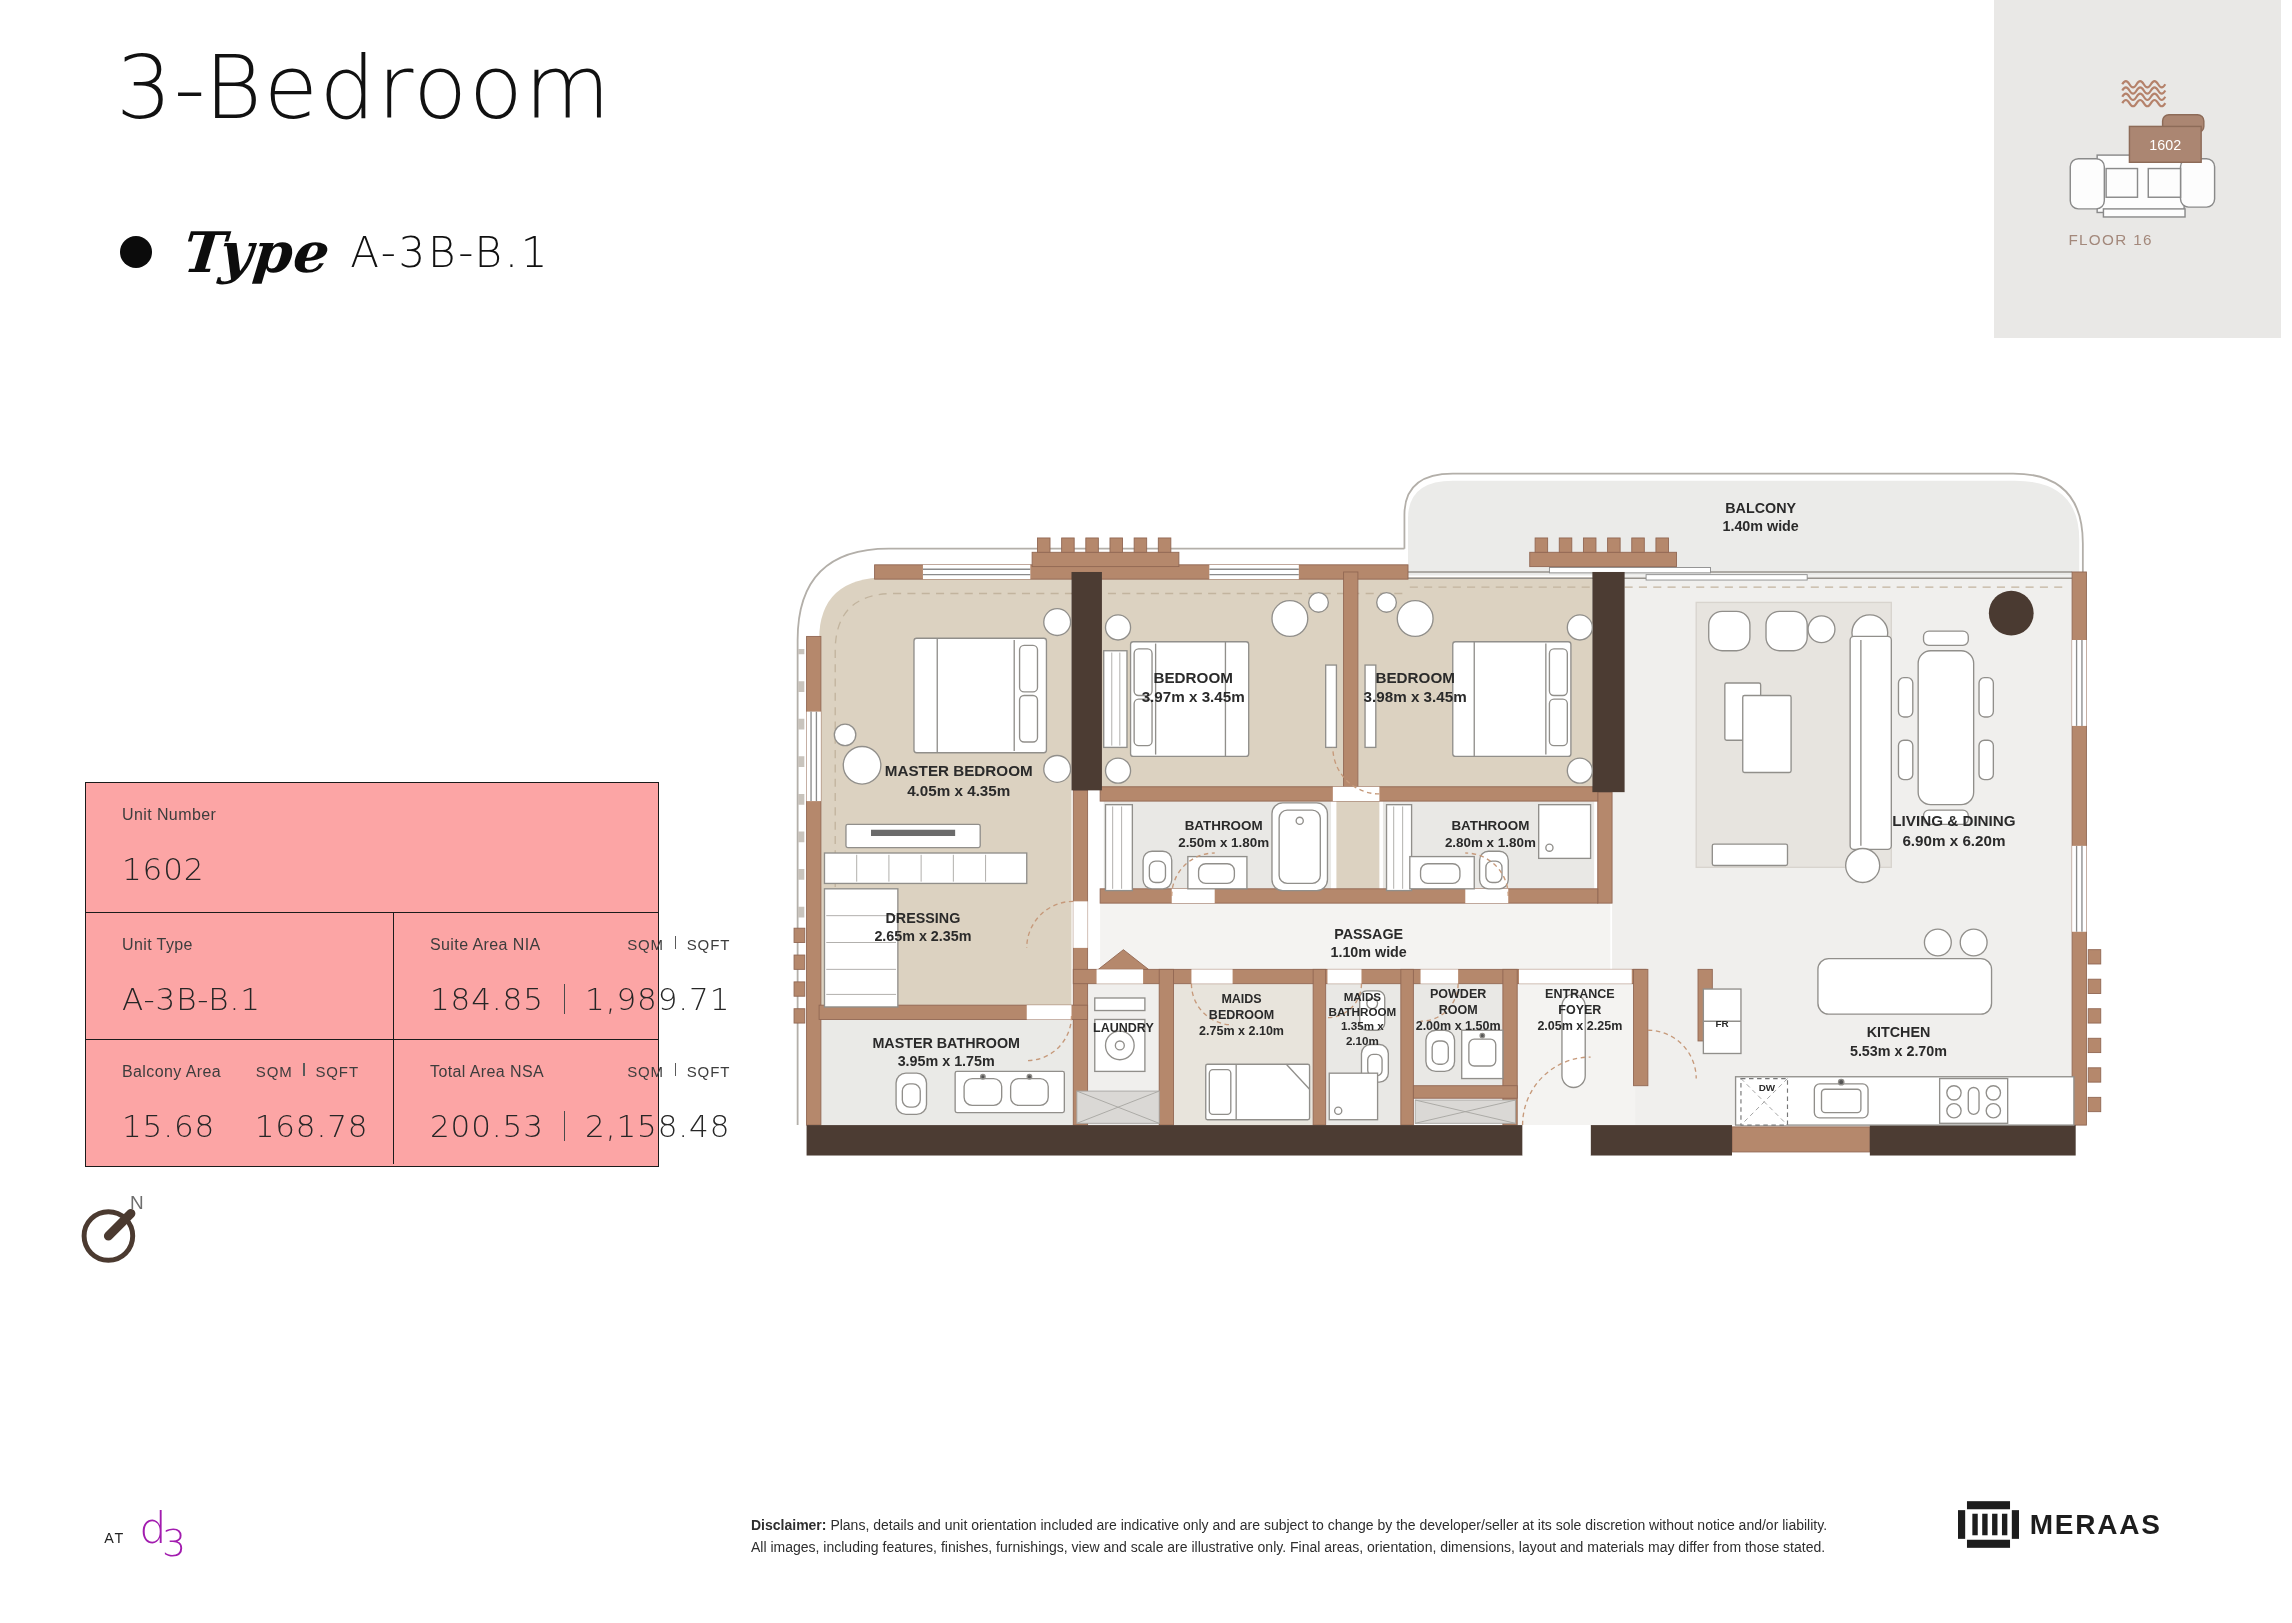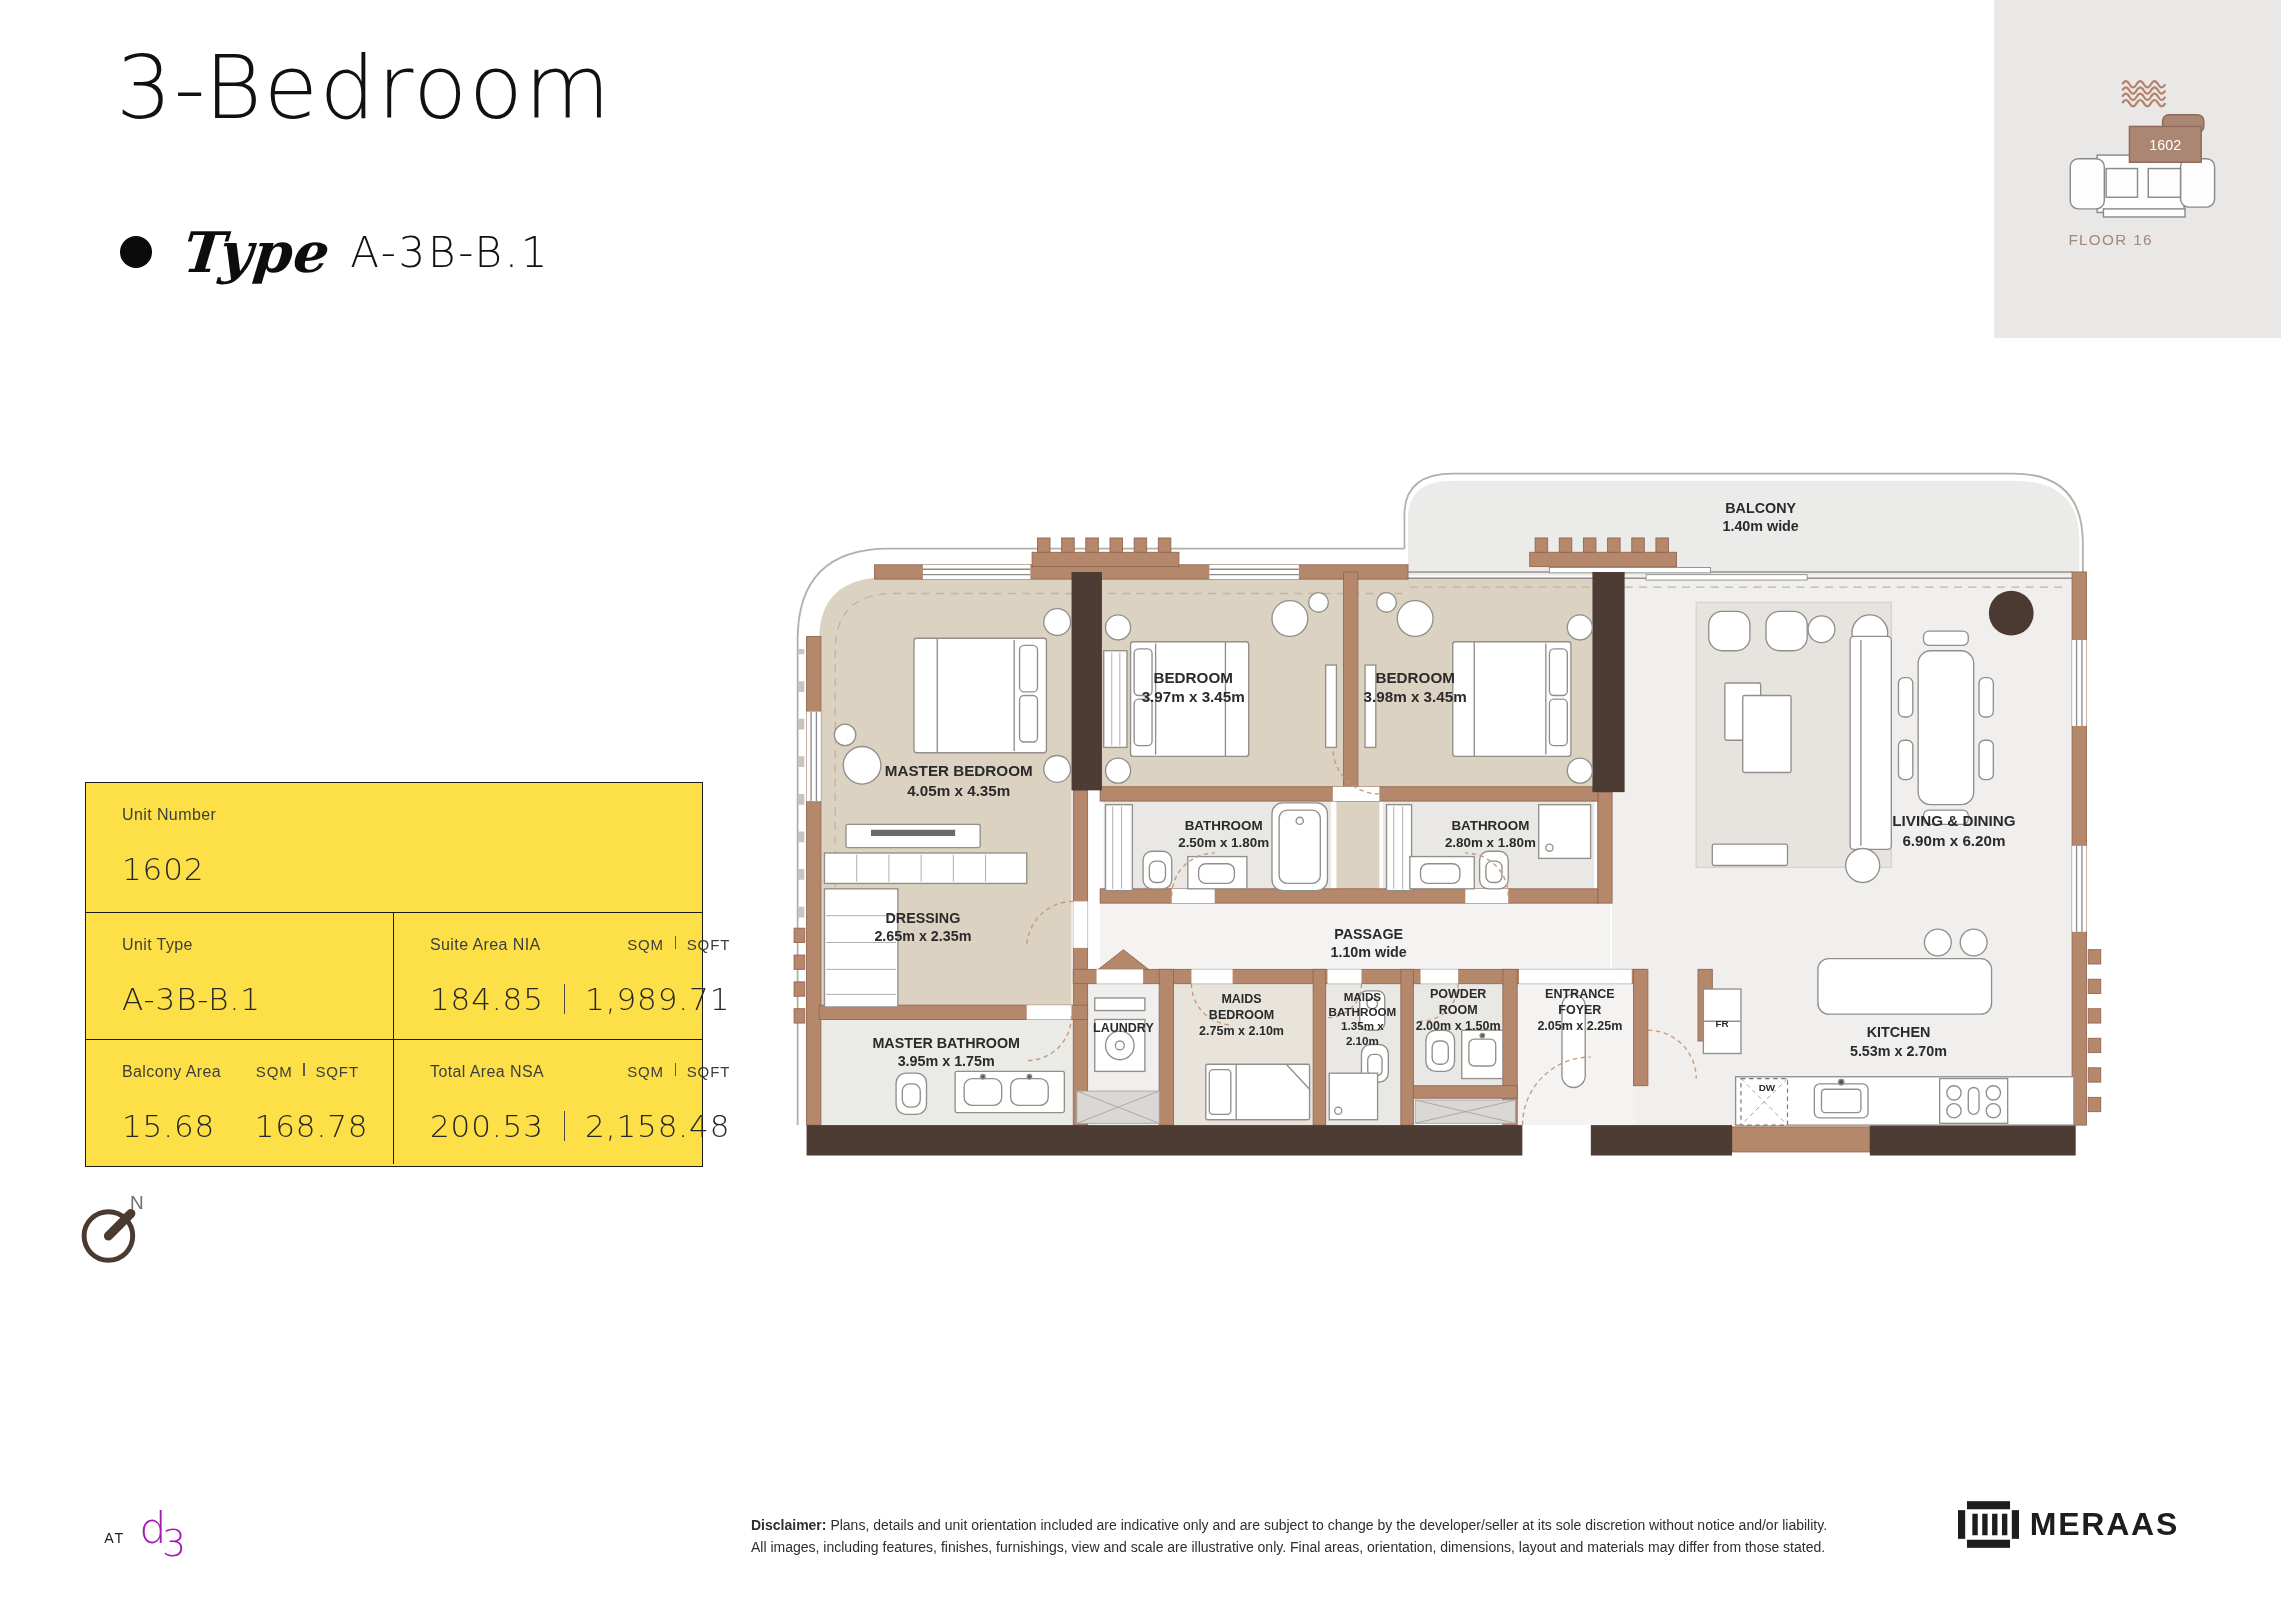--- a/index.html
+++ b/index.html
@@ -20,22 +20,22 @@
     font-size:56px;letter-spacing:0.9px;color:#0d0d0d;transform:skewX(-6deg);
   }
   .type-code{
     font-family:"DejaVu Sans","Liberation Sans",sans-serif;font-weight:200;
     font-size:42px;letter-spacing:2.7px;margin-left:19.7px;color:#111;
   }
   
   .floor-badge{position:absolute;left:1994px;top:0;width:287px;height:338px;background:#e9e8e6;}
   
   .info-table{
-    position:absolute;left:85px;top:782px;width:618px;height:385px;
-    border:1.8px solid #1b1b1b;box-sizing:border-box;background:#fde047;
+    position:absolute;left:85px;top:782px;width:574px;height:385px;
+    border:1.8px solid #1b1b1b;box-sizing:border-box;background:#fca5a5;
   }
   .it-row{display:flex;box-sizing:border-box;}
   .it-row + .it-row{border-top:1.8px solid #1b1b1b;}
   .it-cell{box-sizing:border-box;padding:23px 34px 0 36px;flex:1;}
   .it-cell.left{width:307px;flex:0 0 307px;}
   .it-cell.right{border-left:1.8px solid #1b1b1b;}
   .it-label-line{display:flex;justify-content:space-between;align-items:baseline;}
   .it-label{font-size:16px;font-weight:300;color:#3d3d3d;letter-spacing:0.4px;}
   .it-units{font-size:15px;font-weight:300;color:#3d3d3d;letter-spacing:0.9px;display:flex;align-items:flex-start;}
   .it-units .ubar{display:inline-block;width:1.3px;height:13.4px;background:#5a5a5a;margin:0 10.7px;}
@@ -58,21 +58,21 @@
   .brand-at{font-size:14.3px;letter-spacing:1.8px;color:#222;margin:0 14.3px 0 7.2px;font-weight:400;}
   .brand-mark{font-family:"DejaVu Sans","Liberation Sans",sans-serif;font-weight:200;color:#a21caf;}
   .brand-mark .d{font-size:43px;}
   .brand-mark .three{font-size:38px;position:relative;top:12.5px;margin-left:-4.5px;display:inline-block;}
   .disclaimer{
     position:absolute;left:751px;top:1515px;width:1137px;
     font-size:14px;line-height:1.55;color:#2e2e2e;font-weight:400;
   }
   .disclaimer b{font-weight:700;}
   .meraas{position:absolute;left:1958px;top:1501px;display:flex;align-items:center;}
-  .meraas-text{font-size:32px;font-weight:700;letter-spacing:1.8px;color:#1d1d1d;margin-left:10.7px;}
+  .meraas-text{font-size:28px;font-weight:700;letter-spacing:1.8px;color:#1d1d1d;margin-left:10.7px;}
 </style>
 </head>
 <body>
 
 <div class="title">3-Bedroom</div>
 <div class="type-line">
   <span class="type-bullet"></span>
   <span class="type-script">Type</span>
   <span class="type-code">A-3B-B.1</span>
 </div>

